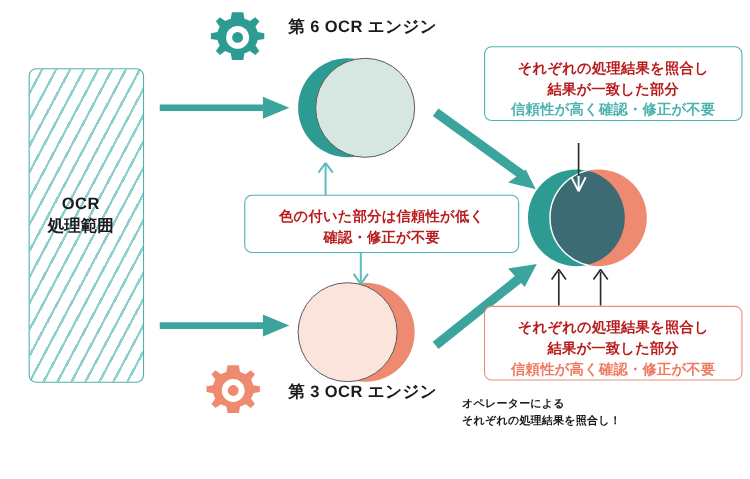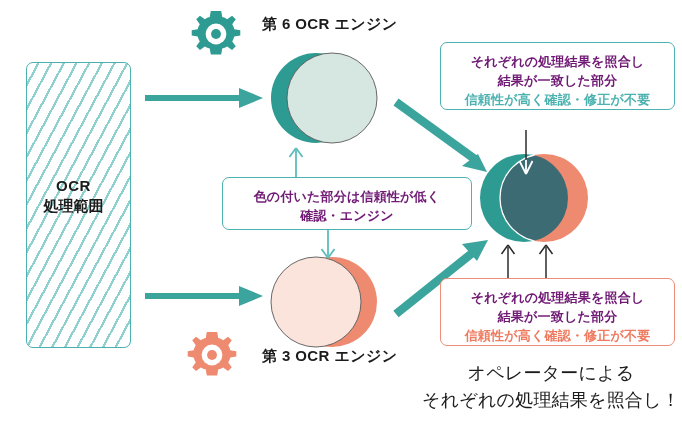--- a/index.html
+++ b/index.html
@@ -87,21 +87,21 @@
     text-align: center;
     padding-top: 9px;
   }
   .callout .line {
     font-size: 13px;
     font-weight: bold;
     line-height: 1.48;
     letter-spacing: .2px;
     white-space: nowrap;
   }
-  .callout .dark { color: #701a75; }
+  .callout .dark { color: #b91c1c; }
 
   #callout-match-top {
     left: 440px;
     top: 42px;
     width: 235px;
     height: 68px;
     border: 1.5px solid #4cb2b0;
   }
   #callout-match-top .accent { color: #4cb2b0; }
 
@@ -119,23 +119,22 @@
     width: 235px;
     height: 68px;
     border: 1.5px solid #ef8e78;
   }
   #callout-match-bottom .accent { color: #ee7a5f; }
 
   #operator-note {
     left: 420px;
     top: 360px;
     width: 262px;
-    text-align: center;
-    font-size: 18px;
-    font-weight: normal;
+    font-size: 10px;
+    font-weight: bold;
     color: #1b1b1b;
     line-height: 1.5;
     letter-spacing: .2px;
     white-space: nowrap;
   }
 
   
   #arrow-up-to-engine1 { left: 288px; top: 146px; width: 16px; height: 36px; }
   #arrow-down-to-engine2 { left: 320px; top: 224px; width: 16px; height: 36px; }
   #arrow-down-into-venn { left: 518px; top: 130px; width: 16px; height: 46px; }
@@ -270,21 +269,21 @@
   </div>
 
   <div class="abs callout" id="callout-match-top">
     <div class="line dark">それぞれの処理結果を照合し</div>
     <div class="line dark">結果が一致した部分</div>
     <div class="line accent">信頼性が高く確認・修正が不要</div>
   </div>
 
   <div class="abs callout" id="callout-low-confidence">
     <div class="line dark">色の付いた部分は信頼性が低く</div>
-    <div class="line dark">確認・エンジン</div>
+    <div class="line dark">確認・修正が不要</div>
   </div>
 
   <div class="abs callout" id="callout-match-bottom">
     <div class="line dark">それぞれの処理結果を照合し</div>
     <div class="line dark">結果が一致した部分</div>
     <div class="line accent">信頼性が高く確認・修正が不要</div>
   </div>
 
   <div class="abs" id="operator-note">
     <div>オペレーターによる</div>

